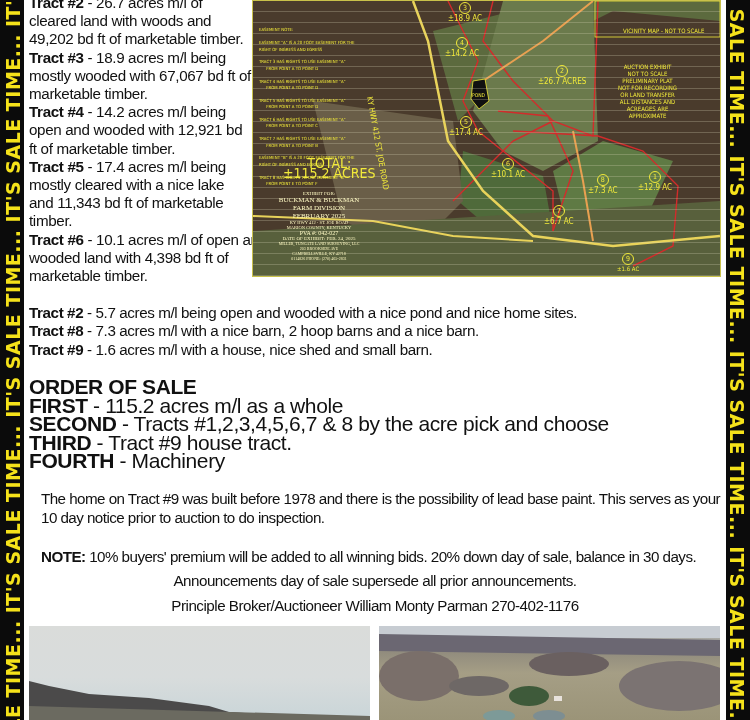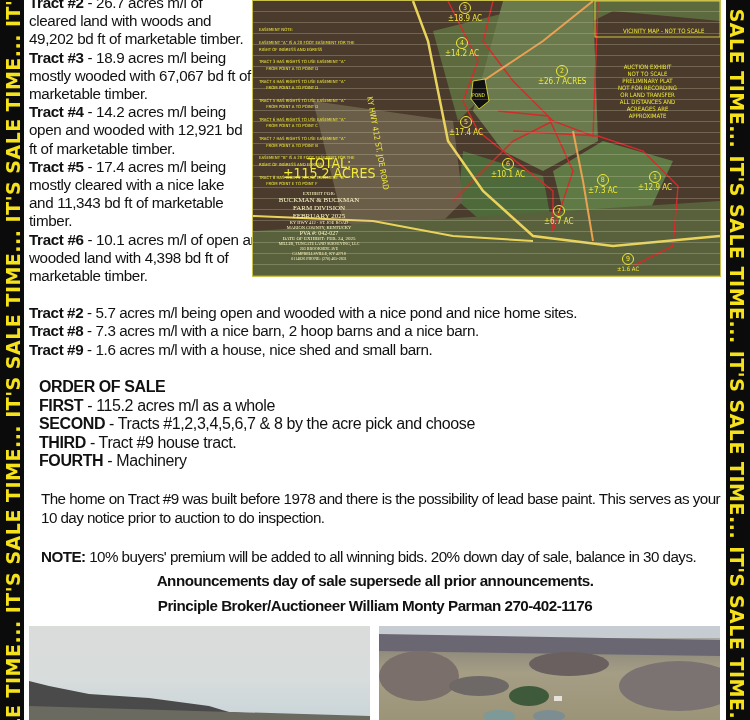--- a/index.html
+++ b/index.html
@@ -32,32 +32,32 @@
     position:absolute; left:0; top:-6px; width:222px;
     font-size:15.2px; line-height:18.2px; letter-spacing:-0.35px;
   }
   .tract b { font-weight:bold; }
   .tracts-full {
     position:absolute; left:0; top:304px; width:692px;
     font-size:15.2px; line-height:18.3px; letter-spacing:-0.4px;
   }
   .order {
     position:absolute; left:0; top:378px; width:692px;
-    font-size:16px; line-height:18.5px; letter-spacing:-0.4px;margin-left:10px;
+    font-size:21px; line-height:18.5px; letter-spacing:-0.4px;
   }
   .order-title { font-weight:bold; }
   .para {
     position:absolute; left:0; width:692px;
     font-size:15.2px; line-height:19px; letter-spacing:-0.55px;margin-left:12px;
   }
   .p1 { top:489px; }
   .p2 { top:547px; }
   .center-bold {
     position:absolute; left:0; width:692px; text-align:center;
-    font-weight:bold; font-size:15.2px; letter-spacing:-0.5px;
+    font-weight:normal; font-size:15.2px; letter-spacing:-0.5px;
   }
   .c1 { top:572px; }
   .c2 { top:597px; }
 
   .map {
     position:absolute; left:223px; top:0; width:467px; height:275px;
     background:#3f3526; overflow:hidden;
     border:1px solid #c9c14a;
   }
   .map svg { position:absolute; left:0; top:0; }

